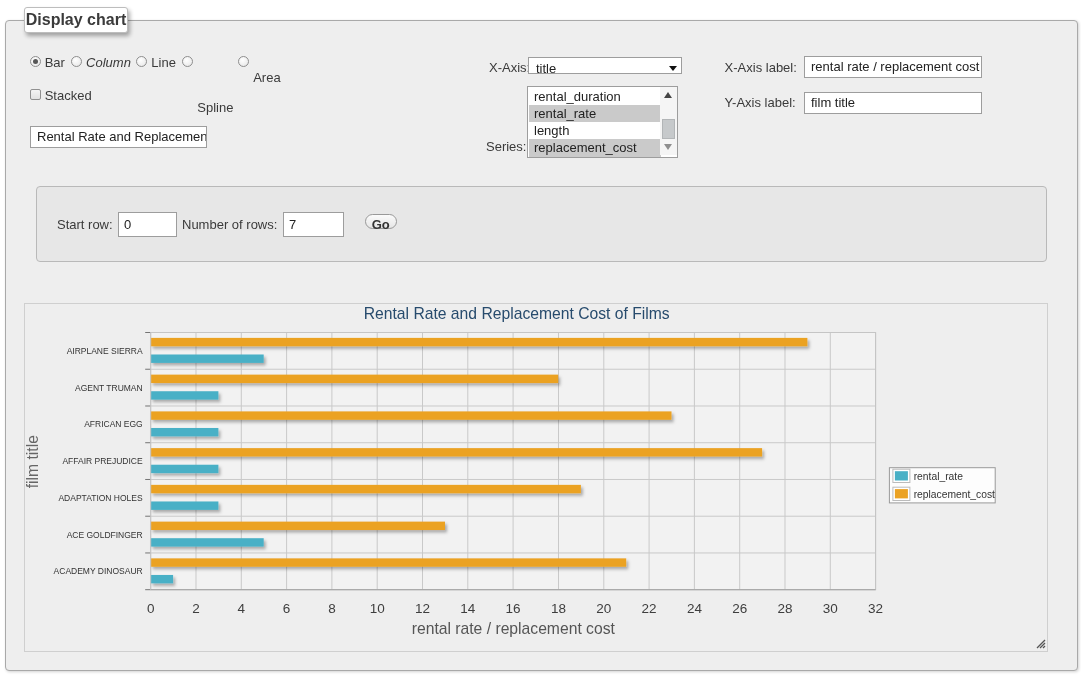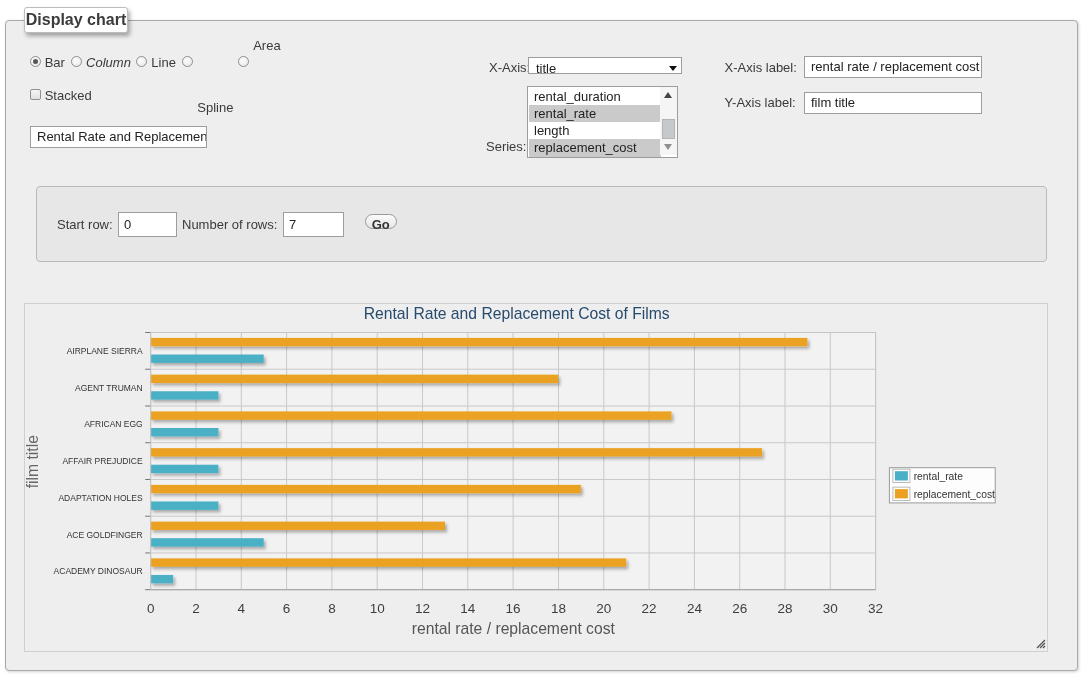--- a/index.html
+++ b/index.html
@@ -34,21 +34,21 @@
 
 <div class="abs radio on" style="left:29.5px; top:55.5px;"></div>
 <div class="abs lbl" style="left:44.7px; top:55.7px;">Bar</div>
 <div class="abs radio" style="left:71px; top:55.5px;"></div>
 <div class="abs lbl" style="left:86.1px; top:55.7px;font-style:italic;">Column</div>
 <div class="abs radio" style="left:135.6px; top:55.5px;"></div>
 <div class="abs lbl" style="left:151.3px; top:55.7px;text-align:right;">Line</div>
 <div class="abs radio" style="left:182px; top:55.5px;"></div>
 <div class="abs lbl" style="left:197.3px; top:55.7px;margin-top:45px;">Spline</div>
 <div class="abs radio" style="left:238px; top:55.5px;"></div>
-<div class="abs lbl" style="left:253.2px; top:39px;">Area</div>
+<div class="abs lbl" style="left:253.2px; top:71px;">Area</div>
 
 <div class="abs cb" style="left:29.5px; top:89.4px;"></div>
 <div class="abs lbl" style="left:44.7px; top:89.4px;">Stacked</div>
 
 <div class="abs inp" style="left:30px; top:126px; width:177px; height:22px; line-height:20px; padding-left:6px;">Rental Rate and Replacement Cost of Films</div>
 
 <div class="abs lbl" style="left:481px; top:60.9px;margin-left:8px;">X-Axis:</div>
 <div class="abs inp" style="left:528px; top:57px; width:154px; height:17px; line-height:21px; padding-left:7px;">title</div>
 <div class="abs" style="left:668.5px; top:65.5px; width:0; height:0; border-left:4.5px solid transparent; border-right:4.5px solid transparent; border-top:5.5px solid #111;"></div>
 

